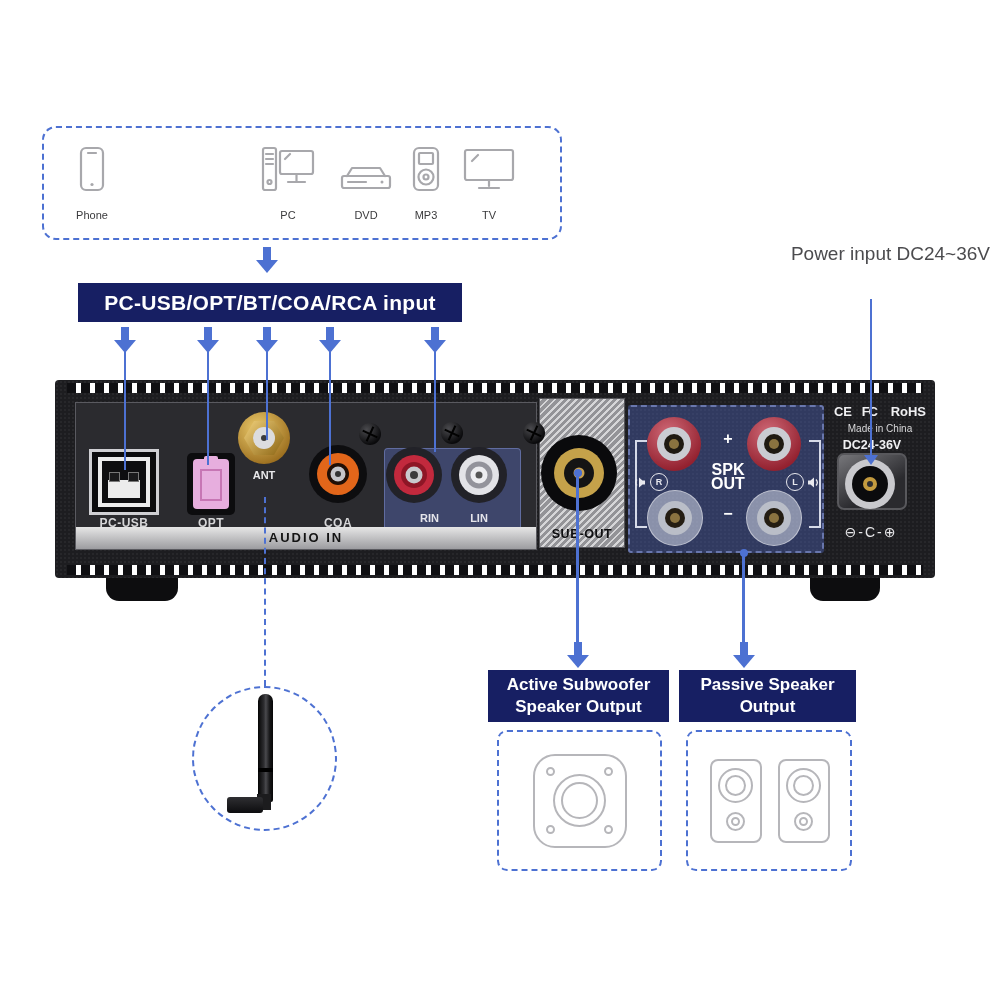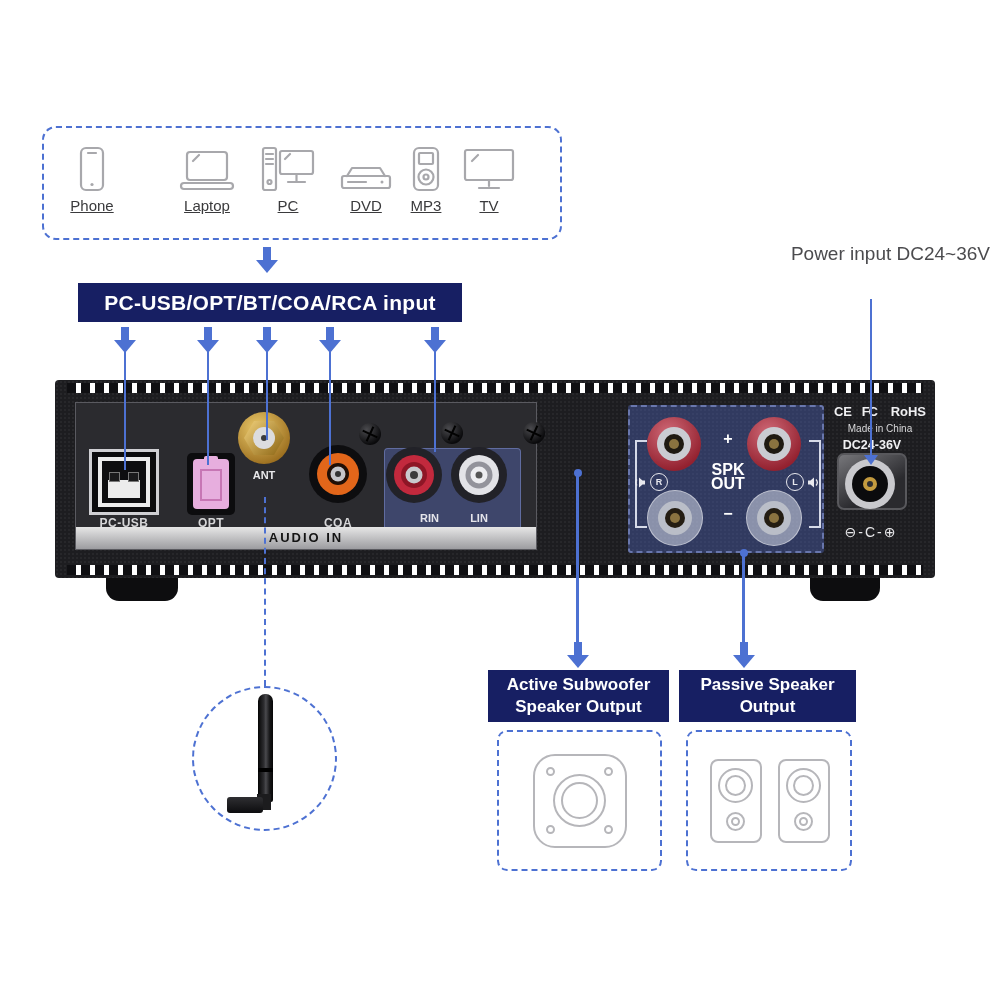--- a/index.html
+++ b/index.html
@@ -15,21 +15,21 @@
   .farrow .hd{width:0;height:0;margin:0 auto;border-left:11px solid transparent;
               border-right:11px solid transparent;border-top:13px solid #4d71d2;}
   .smhead{position:absolute;width:0;height:0;border-left:7px solid transparent;
           border-right:7px solid transparent;border-top:10px solid #4d71d2;z-index:8;}
   .dot{position:absolute;width:8px;height:8px;border-radius:50%;background:#4d71d2;z-index:8;}
   .cc{position:absolute;border-radius:50%;left:50%;top:50%;transform:translate(-50%,-50%);}
   
   #source-box{left:42px;top:126px;width:516px;height:110px;border:2px dashed #4d71d2;border-radius:14px;}
   .src{position:absolute;top:12px;width:64px;text-align:center;}
   .src .ic{height:52px;display:flex;align-items:flex-end;justify-content:center;}
-  .src .lb{margin-top:5px;font-size:15px;color:#3a3a3c;text-decoration:underline;}
+  .src .lb{margin-top:17px;font-size:11px;color:#3a3a3c;}
   .src svg{stroke:#a8a8ac;fill:none;stroke-width:2.2;stroke-linecap:round;stroke-linejoin:round;}
   
   #input-banner{left:78px;top:283px;width:384px;height:39px;background:#171f63;color:#fff;
     display:flex;align-items:center;justify-content:center;font-size:21px;font-weight:bold;letter-spacing:.3px;}
   #power-note{left:712px;top:243px;width:278px;text-align:right;}
   #power-note .l1{font-size:19px;color:#4b4b4e;}
   #power-note .l2{font-size:18px;color:#4d71d2;margin-top:3px;}
   .outlabel{position:absolute;top:670px;height:52px;background:#171f63;color:#fff;display:flex;
     flex-direction:column;align-items:center;justify-content:center;font-size:17px;font-weight:bold;line-height:1.32;}
   
@@ -79,30 +79,20 @@
     <div class="src" style="left:16px">
       <div class="ic">
         <svg width="26" height="46" viewBox="0 0 26 46">
             <rect x="2" y="2" width="22" height="42" rx="5"></rect>
             <line x1="9" y1="7" x2="17" y2="7"></line>
             <circle cx="13" cy="38.5" r="1.6" fill="#a8a8ac" stroke="none"></circle>
           </svg>
       </div>
       <div class="lb">Phone</div>
     </div>
-    <div class="src" style="left:131px">
-      <div class="ic">
-        <svg width="58" height="42" viewBox="0 0 58 42">
-            <rect x="9" y="2" width="40" height="28" rx="3"></rect>
-            <line x1="15" y1="11" x2="21" y2="5"></line>
-            <rect x="3" y="33" width="52" height="6" rx="3"></rect>
-          </svg>
-      </div>
-      <div class="lb">Laptop</div>
-    </div>
     <div class="src" style="left:212px">
       <div class="ic">
         <svg width="54" height="46" viewBox="0 0 54 46">
             <rect x="2" y="2" width="13" height="42" rx="2"></rect>
             <line x1="5" y1="8" x2="12" y2="8"></line>
             <line x1="5" y1="13" x2="12" y2="13"></line>
             <line x1="5" y1="18" x2="12" y2="18"></line>
             <circle cx="8.5" cy="36" r="2"></circle>
             <rect x="19" y="5" width="33" height="23" rx="2"></rect>
             <line x1="24" y1="13" x2="29" y2="8"></line>
@@ -246,20 +236,30 @@
         <div style="position:absolute;left:4px;top:63px;width:50px;text-align:right;font-size:11px;font-weight:bold;color:#e4e4ea">RIN</div>
         <div style="position:absolute;left:69px;top:63px;width:50px;text-align:center;font-size:11px;font-weight:bold;color:#e4e4ea">LIN</div>
       </div>
       <div id="audio-strip">AUDIO IN</div>
     </div>
 
     <div class="screw" style="left:304px;top:43px"></div>
     <div class="screw" style="left:386px;top:42px"></div>
     <div class="screw" style="left:468px;top:42px"></div>
 
+    <div id="sub-panel">
+      <div style="position:absolute;left:1px;top:36px;width:76px;height:76px">
+        <div class="cc" style="width:76px;height:76px;background:#0a0a0c"></div>
+        <div class="cc" style="width:50px;height:50px;background:#c5a24a"></div>
+        <div class="cc" style="width:30px;height:30px;background:#141414"></div>
+        <div class="cc" style="width:11px;height:11px;background:#c9a250"></div>
+        <div class="cc" style="width:5px;height:5px;background:#2a2a2c"></div>
+      </div>
+      <div id="sub-label">SUB-OUT</div>
+    </div>
 
     <div id="spk-area">
       <div class="post" style="left:17px;top:10px">
         <div class="cc" style="width:54px;height:54px;background:radial-gradient(circle at 40% 30%,#d06a78,#93212f 75%)"></div>
         <div class="cc" style="width:34px;height:34px;background:#caccd2"></div>
         <div class="cc" style="width:20px;height:20px;background:#1f1a12"></div>
         <div class="cc" style="width:10px;height:10px;background:#8a7340"></div>
       </div>
       <div class="post" style="left:117px;top:10px">
         <div class="cc" style="width:54px;height:54px;background:radial-gradient(circle at 40% 30%,#d06a78,#93212f 75%)"></div>

